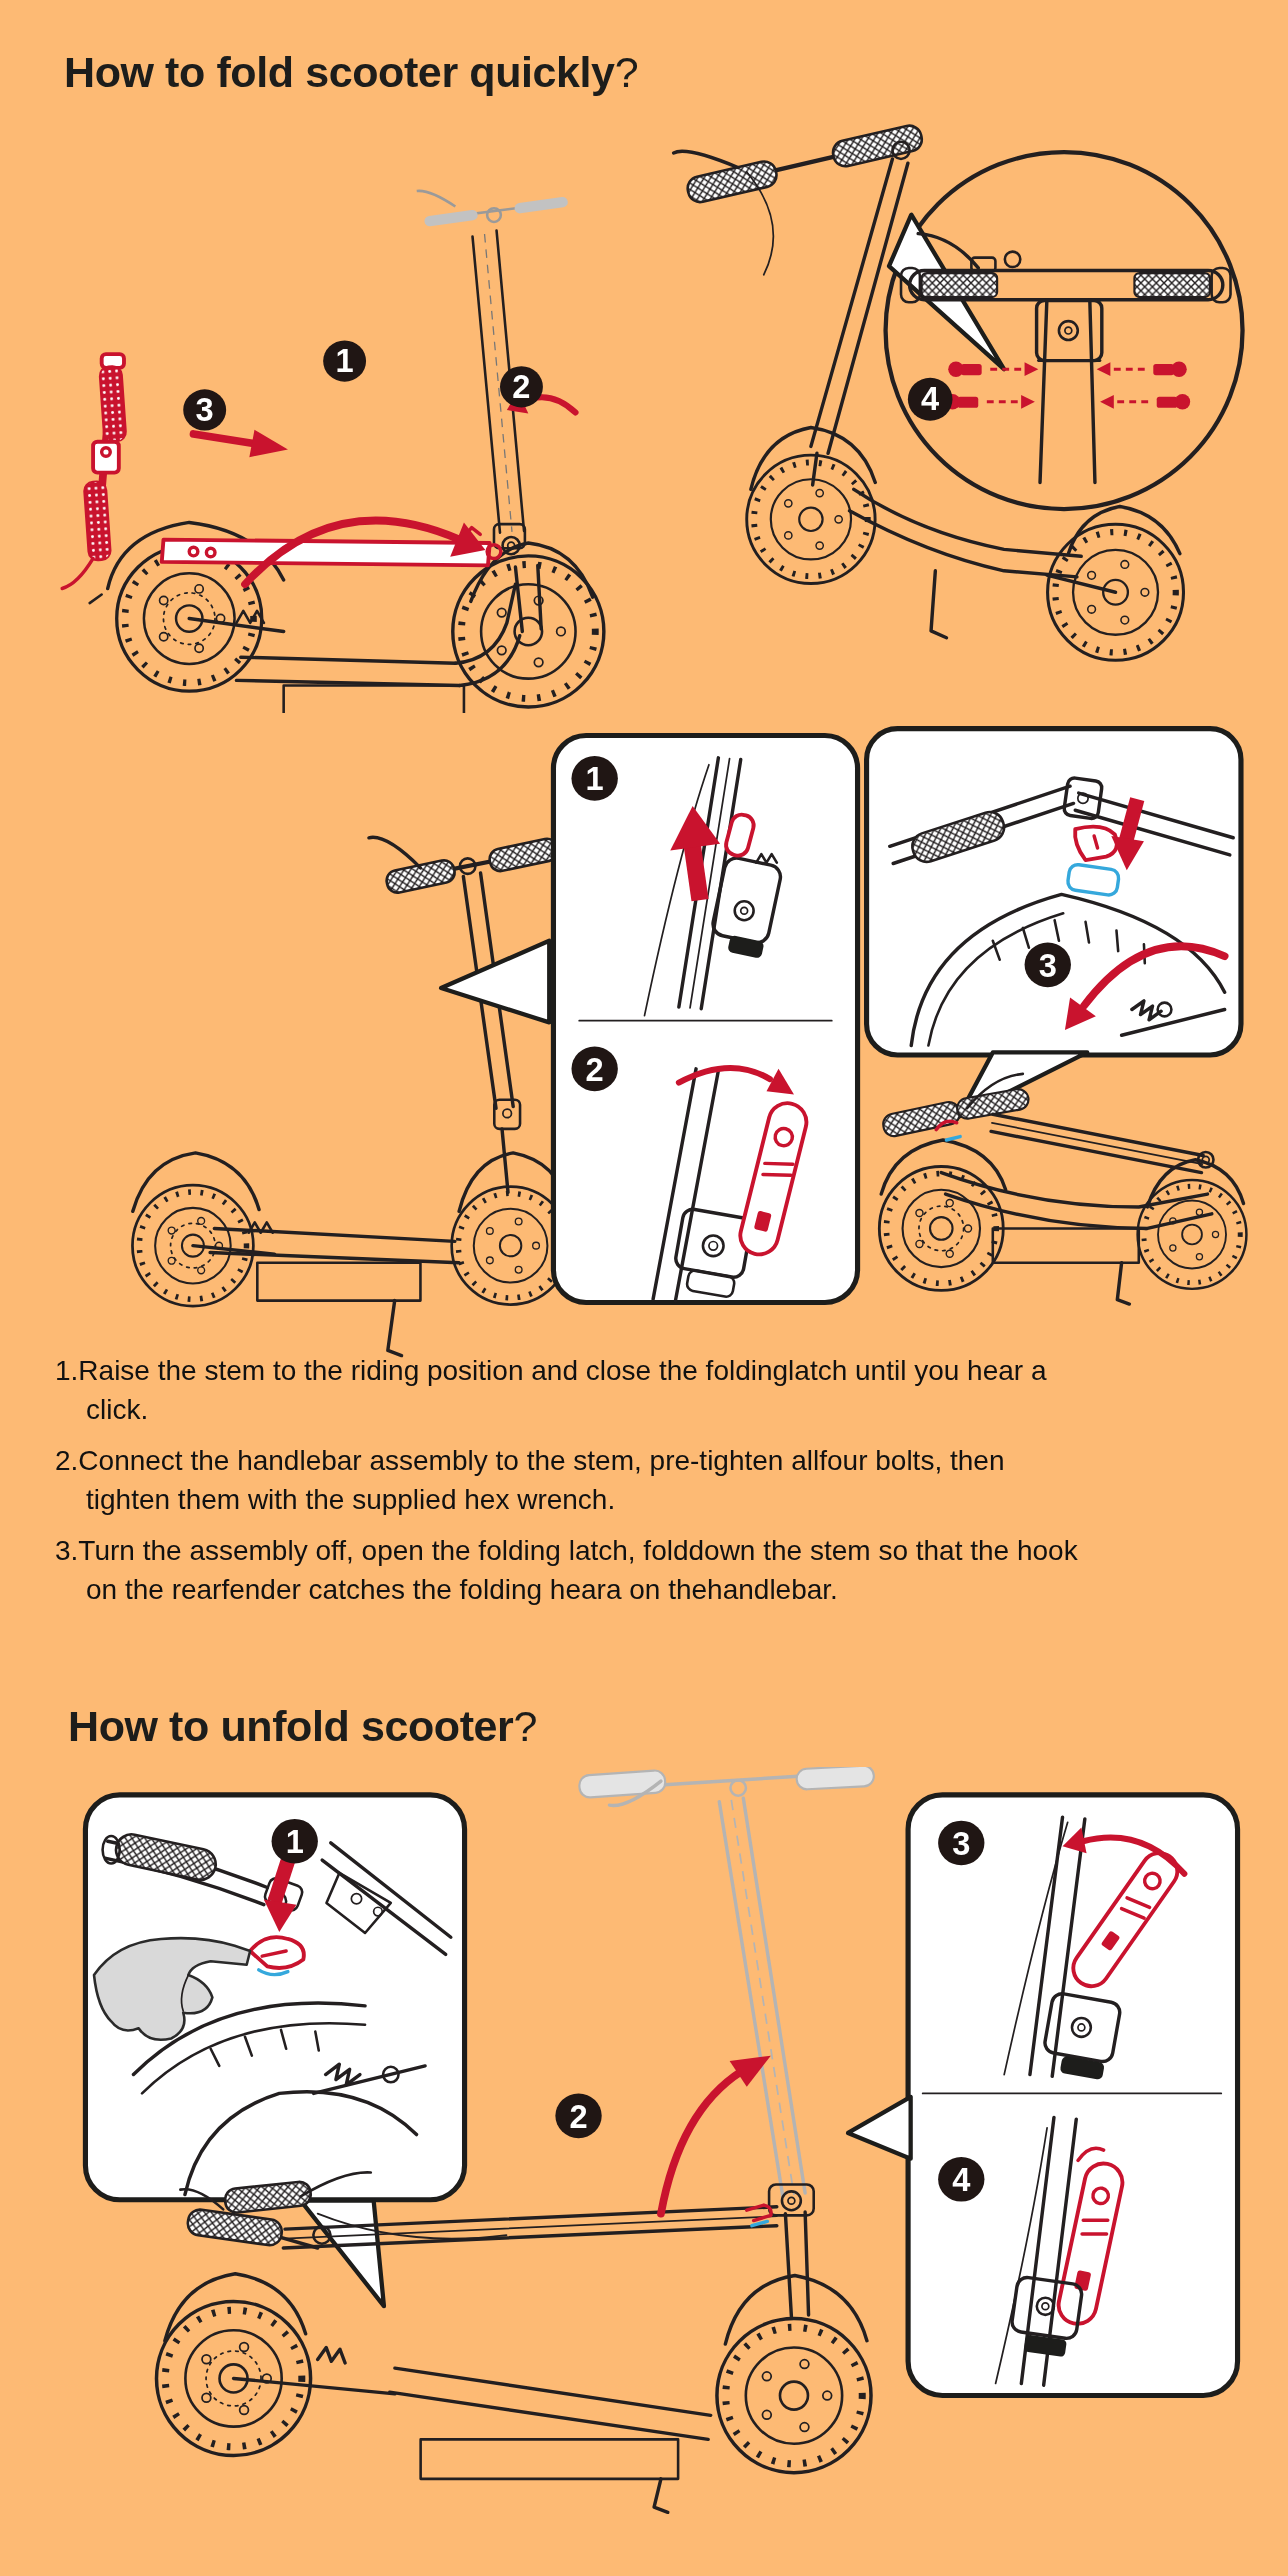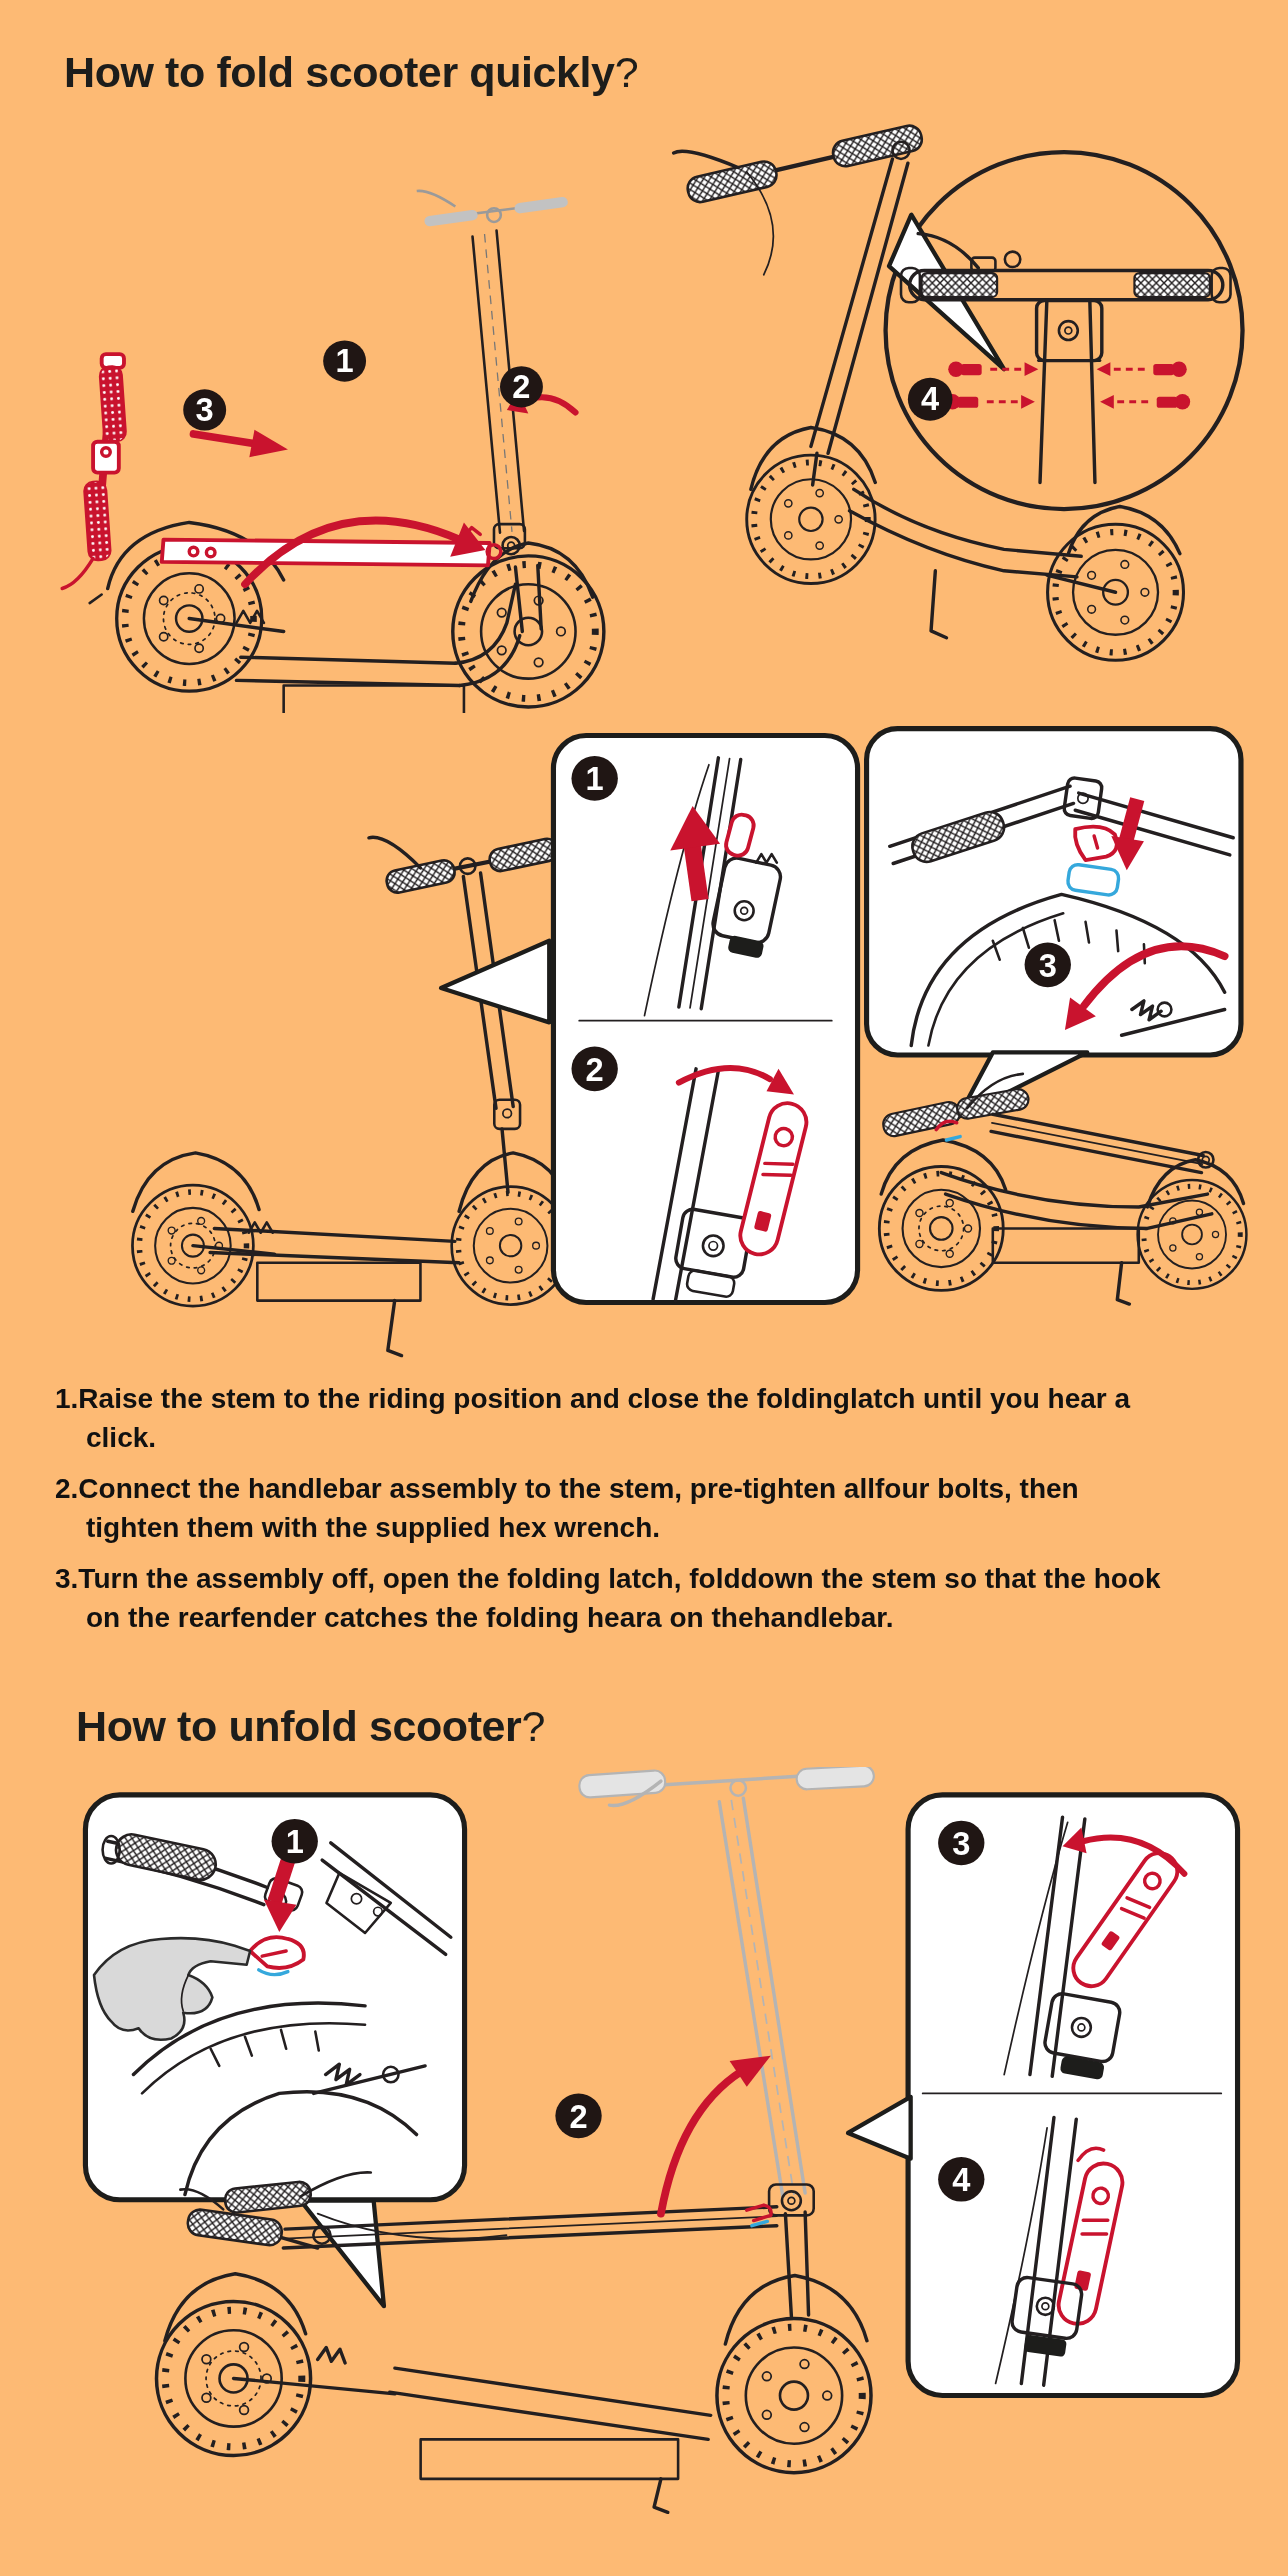--- a/index.html
+++ b/index.html
@@ -354,36 +354,36 @@
     <path class="k" d="M300 625 L295 668 l14 5"></path>
 
     <path class="r9" d="M420 268 Q330 228 256 326"></path>
     <polygon class="rf" points="234,354 240,316 270,338"></polygon>
     <g>
         <ellipse cx="214" cy="278" rx="27" ry="26" class="badge"></ellipse>
         <text x="214" y="292" class="btxt">3</text>
       </g>
   </svg>
 
-  <div class="steps abs" style="left:55px;top:1379px;font-weight:bold;">
+  <div class="steps abs" style="left:55px;top:1351px;">
     <p class="step">
       <span class="step-line"><span>1.</span><span>Raise the stem to the riding position and close the foldinglatch until you hear a</span></span>
       <span class="step-line cont">click.</span>
     </p>
     <p class="step">
       <span class="step-line"><span>2.</span><span>Connect the handlebar assembly to the stem, pre-tighten allfour bolts, then</span></span>
       <span class="step-line cont">tighten them with the supplied hex wrench.</span>
     </p>
     <p class="step">
       <span class="step-line"><span>3.</span><span>Turn the assembly off, open the folding latch, folddown the stem so that the hook</span></span>
       <span class="step-line cont">on the rearfender catches the folding heara on thehandlebar.</span>
     </p>
   </div>
 
-  <h1 class="title abs" style="left:76px;top:1702px;"><span>How to unfold scooter</span><span class="qm">?</span></h1>
+  <h1 class="title abs" style="left:68px;top:1702px;"><span>How to unfold scooter</span><span class="qm">?</span></h1>
 
   <svg class="abs" style="left:82px;top:1791px;" width="386" height="537" viewBox="0 0 450 625">
     <rect x="4" y="4" width="442" height="472" rx="40" class="frame"></rect>
     <path class="k" d="M28 78 Q120 96 212 132"></path>
     <path class="k" d="M30 58 Q125 76 216 112"></path>
     <g transform="rotate(12 95 80)">
         <rect x="38" y="58" width="118" height="36" rx="18" fill="url(#mesh)" stroke="#231f20" stroke-width="3"></rect>
       </g>
     <ellipse cx="34" cy="68" rx="10" ry="16" class="k3" fill="#fff"></ellipse>
     <g transform="rotate(20 235 120)">

